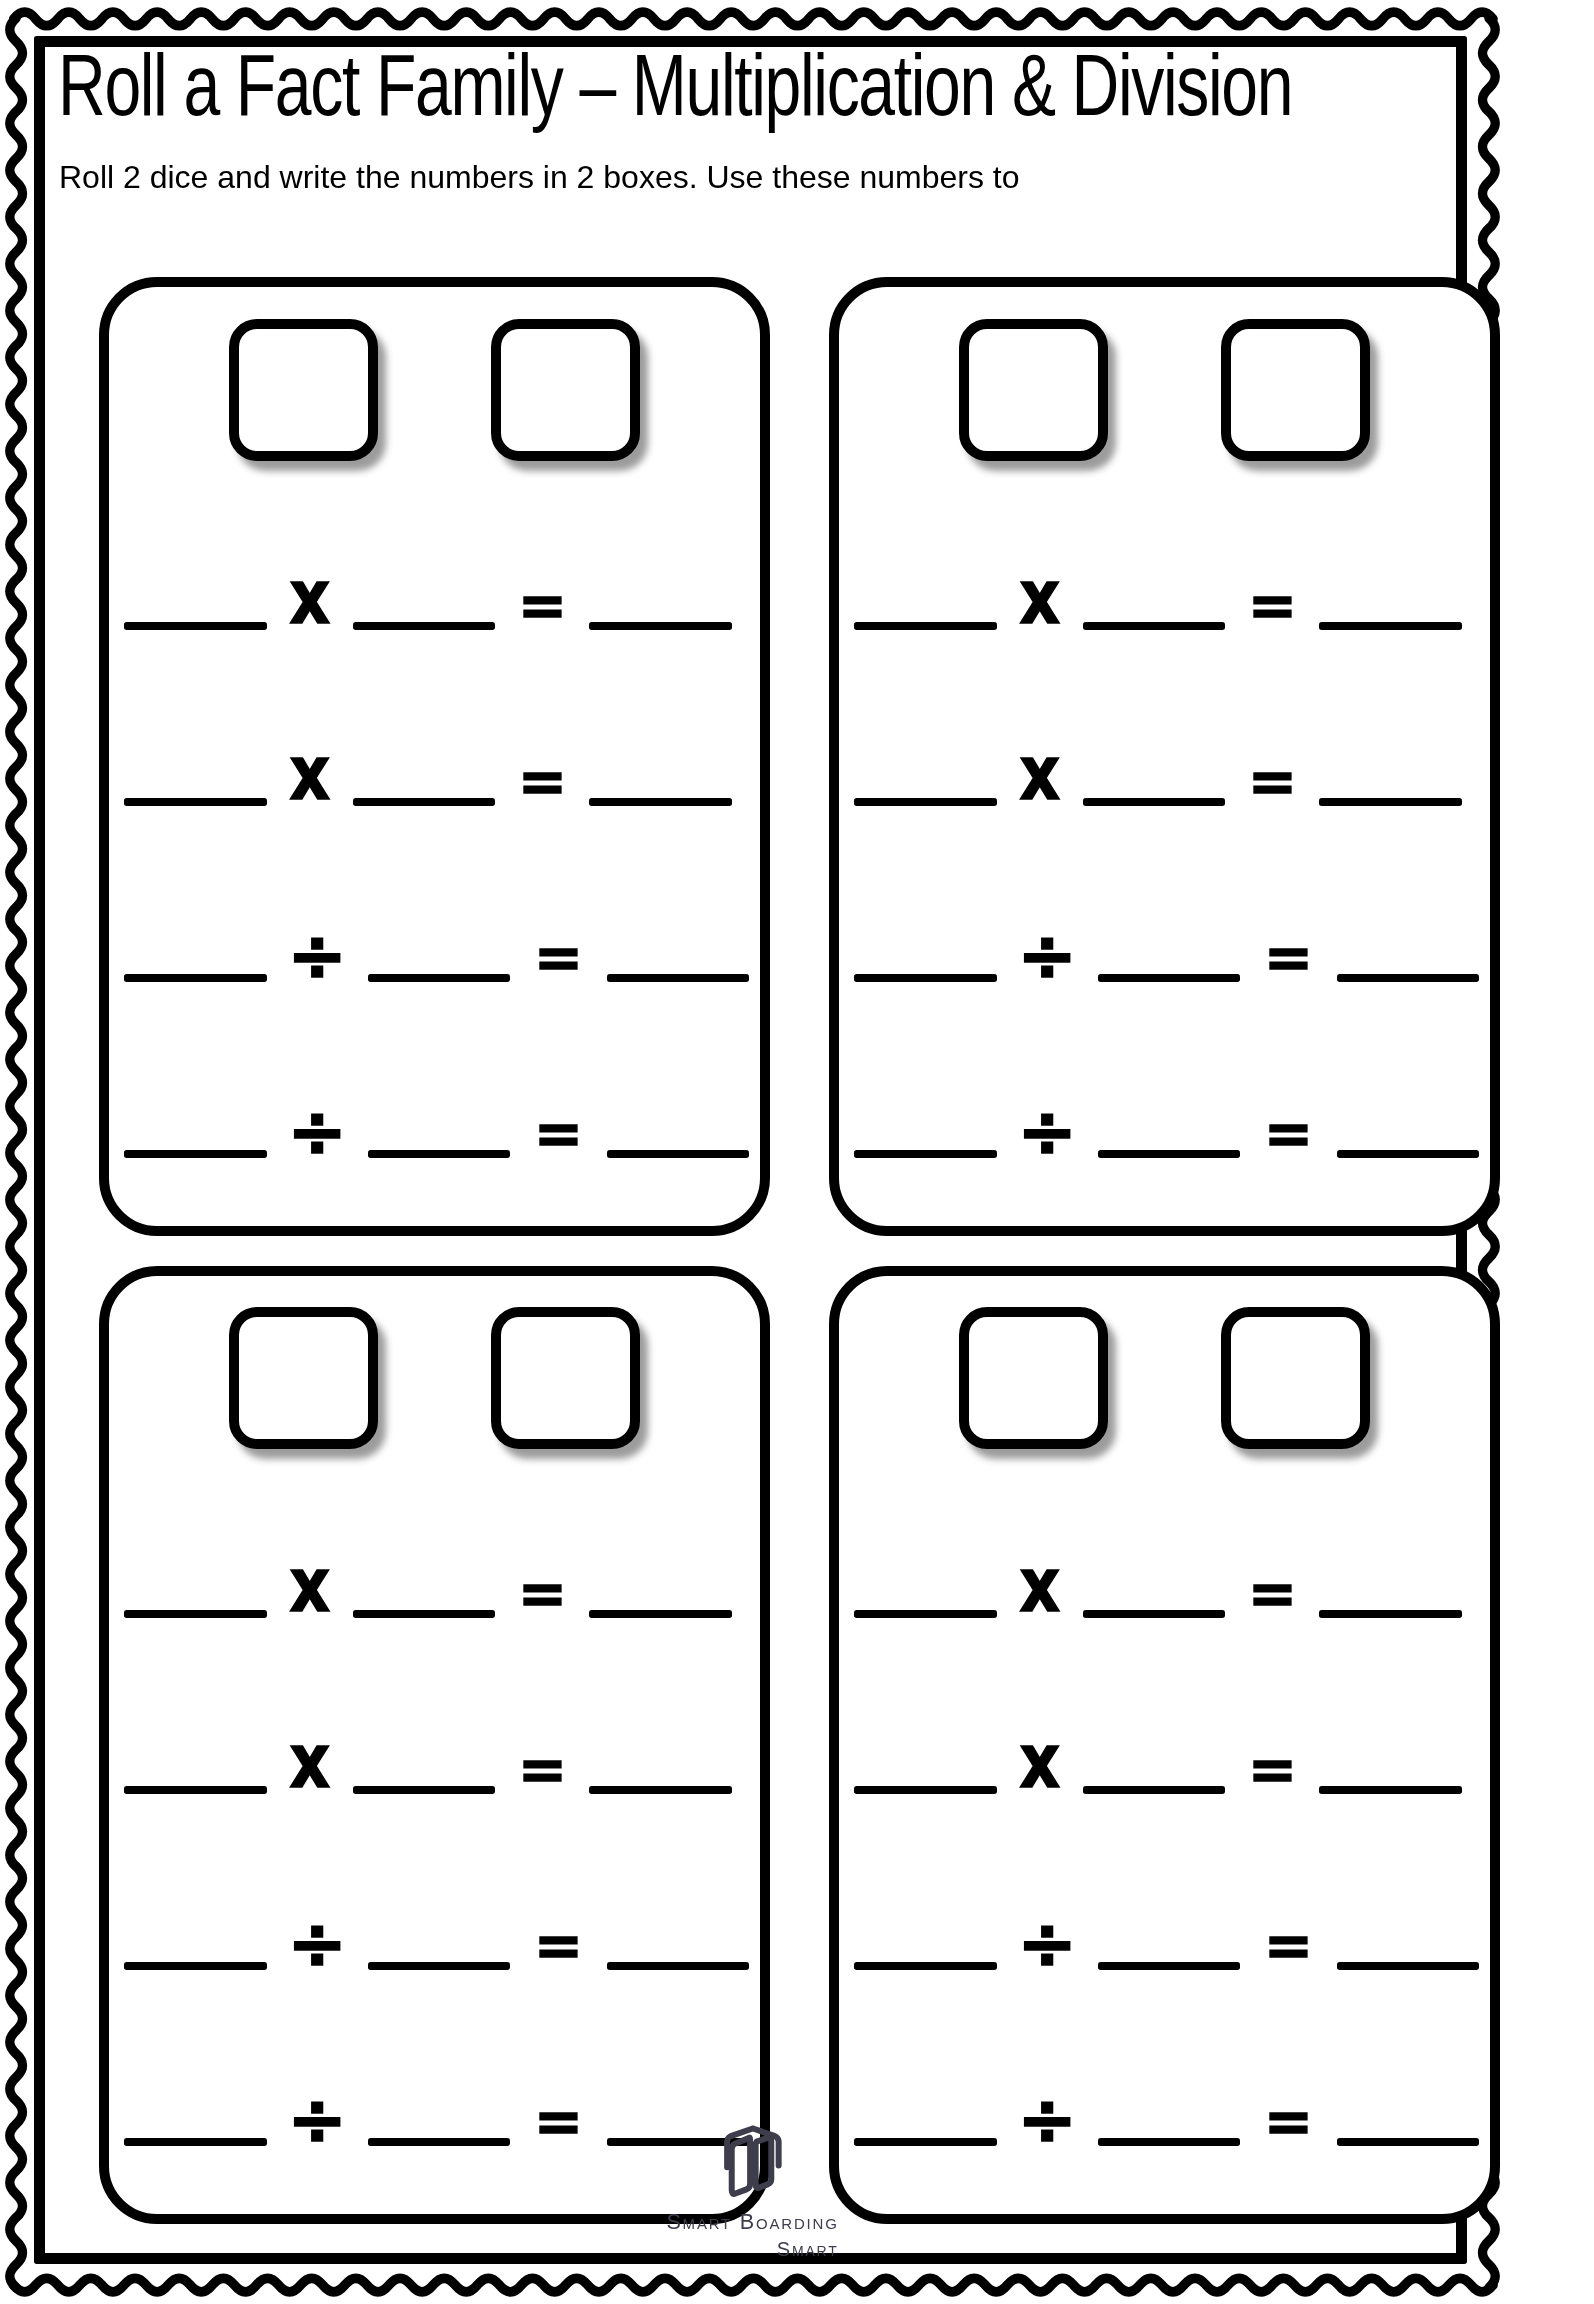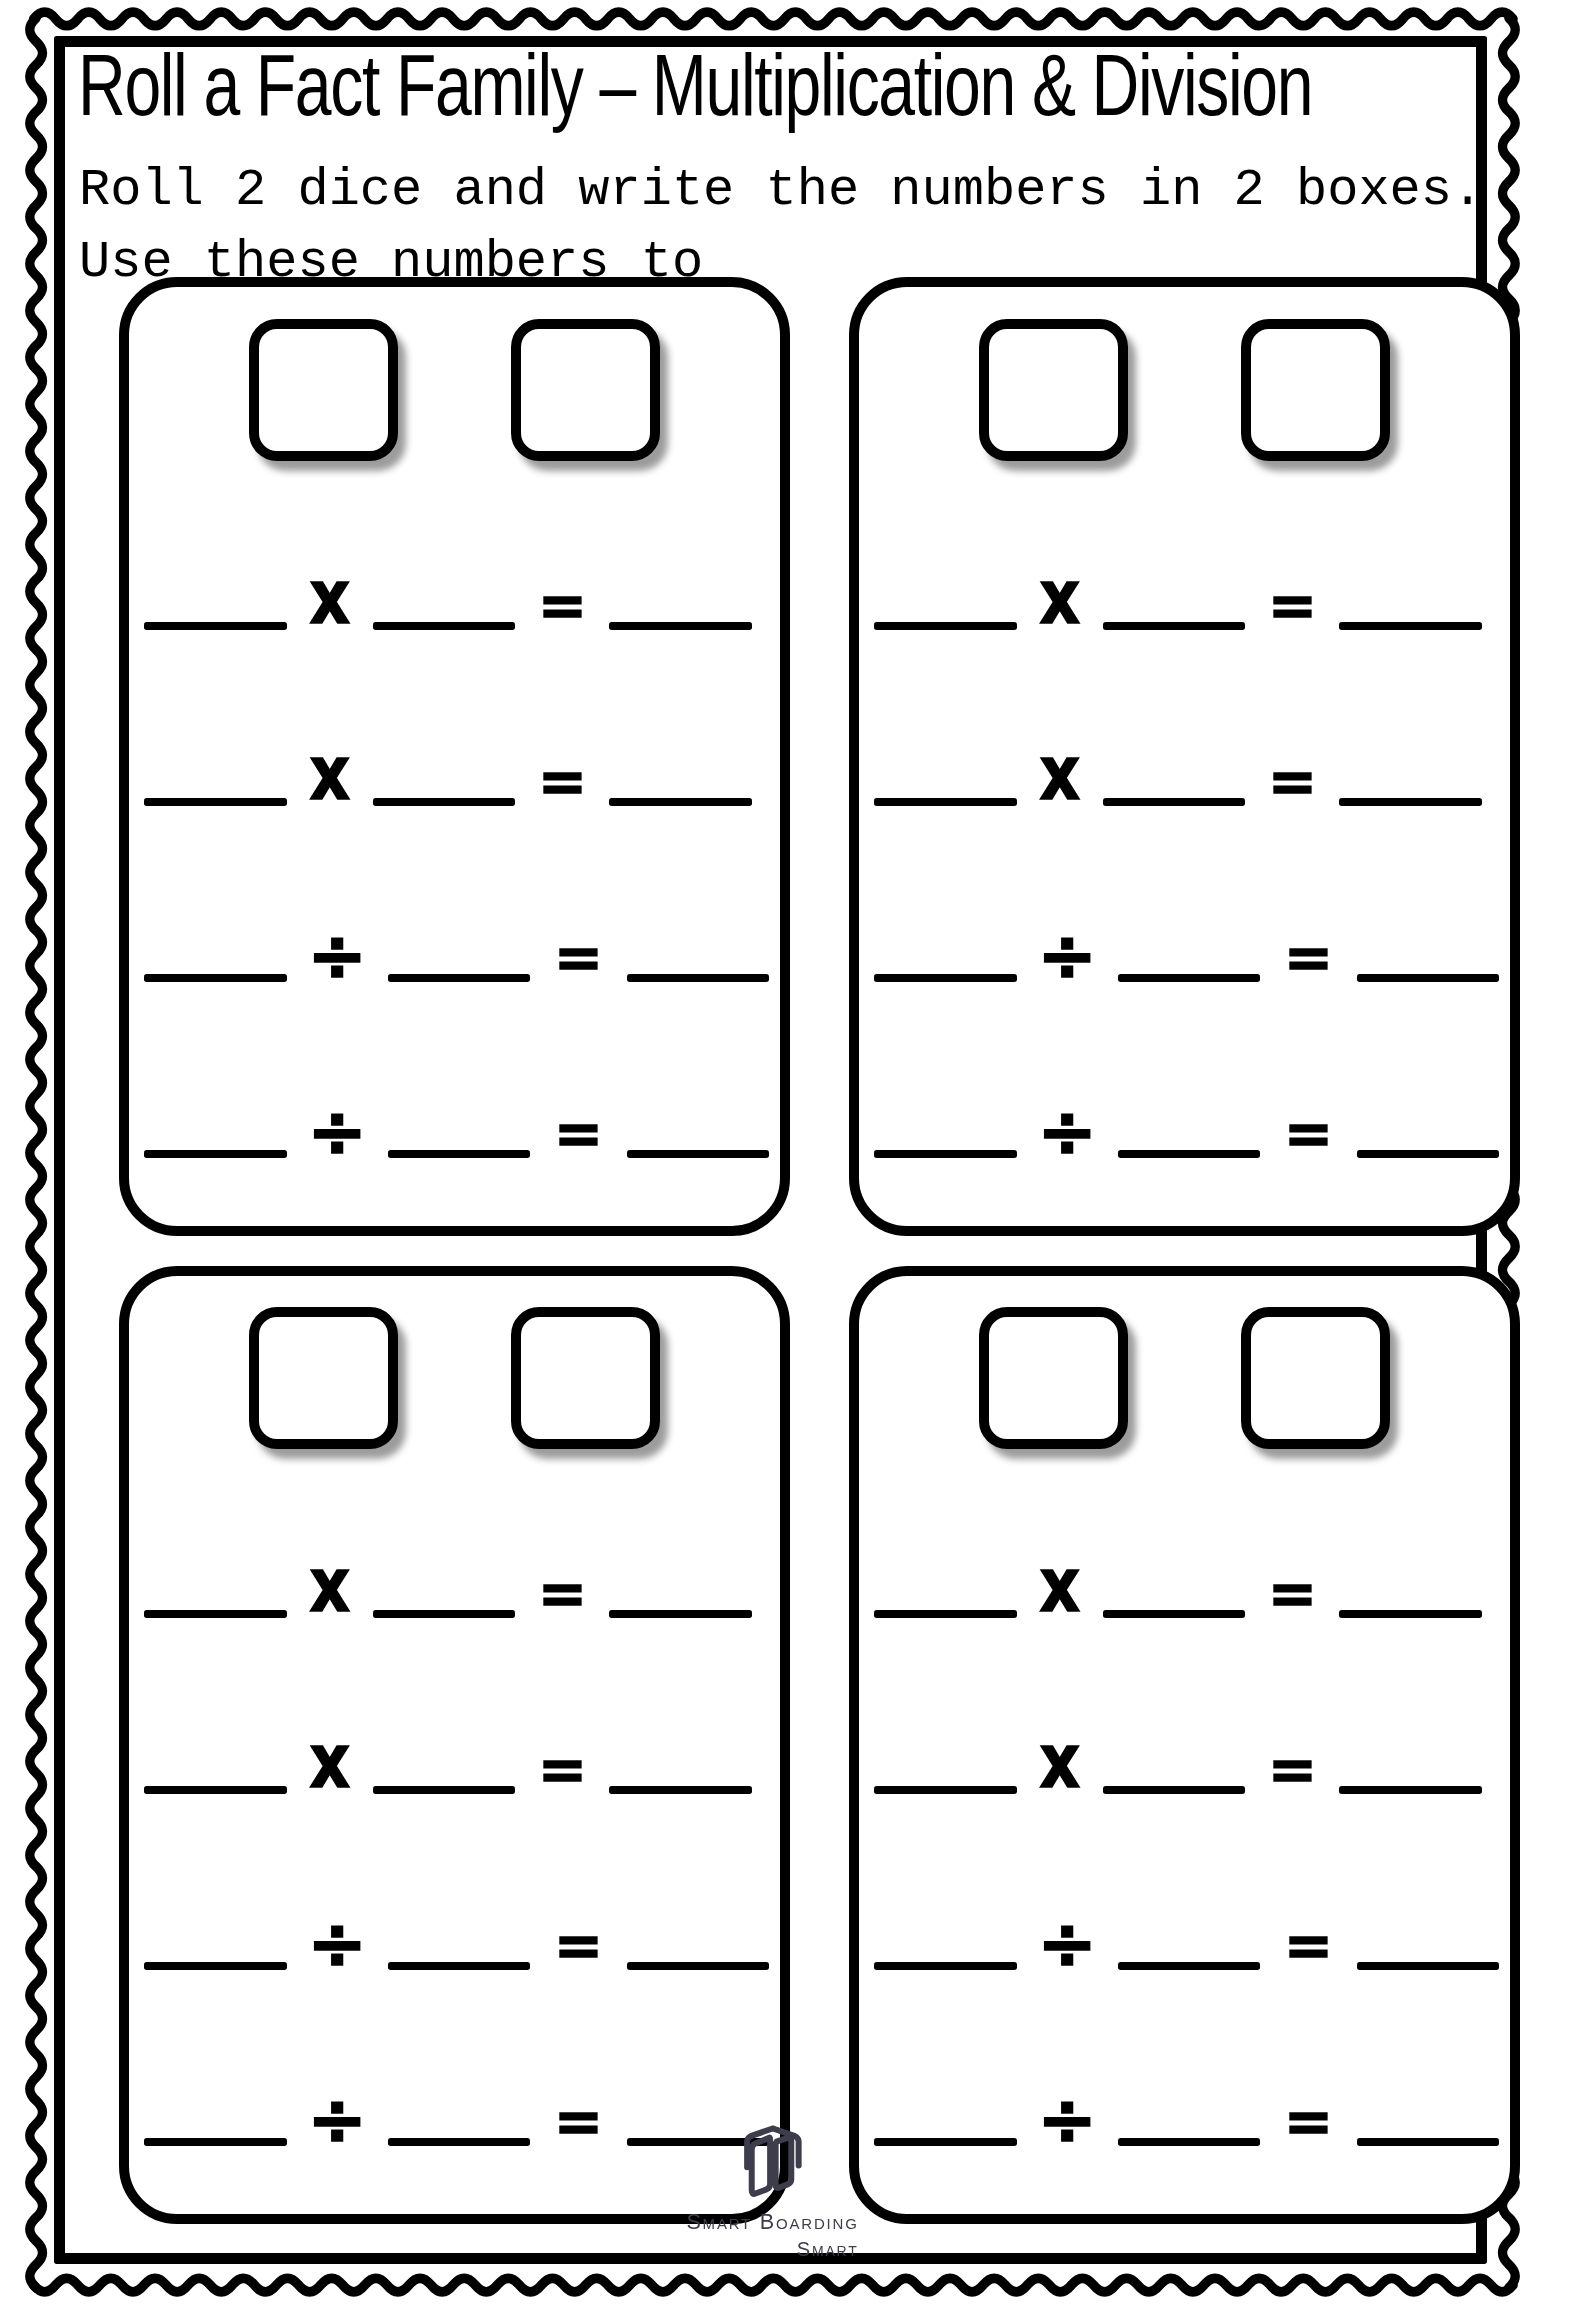--- a/index.html
+++ b/index.html
@@ -11,21 +11,20 @@
   html, body { margin: 0; padding: 0; background: #ffffff; }
 
   .page {
     position: relative;
     width: 1505px;
     height: 2304px;
     background: var(--paper);
     overflow: hidden;
     font-family: "Liberation Sans", sans-serif;
     color: var(--ink);
-    margin-left: 20px;
   }
 
   
   .squiggle {
     position: absolute;
     inset: 0;
     width: 100%;
     height: 100%;
     pointer-events: none;
   }
@@ -54,22 +53,22 @@
     font-size: 87px;
     line-height: 1.08;
     letter-spacing: -1.8px;
     white-space: nowrap;
     transform: scaleX(0.76);
     transform-origin: left top;
   }
   .instructions {
     position: absolute;
     left: 59px; top: 155px;
-    font-family: Liberation Mono, monospace;
-    font-size: 52px;
+    font-family: Liberation Sans, sans-serif;
+    font-size: 32px;
     line-height: 1.38;
   }
 
   
   .panels {
     position: absolute;
     left: 99px; top: 277px;
     width: 1401px; height: 1877px;
     display: grid;
     grid-template-columns: 1fr 1fr;

